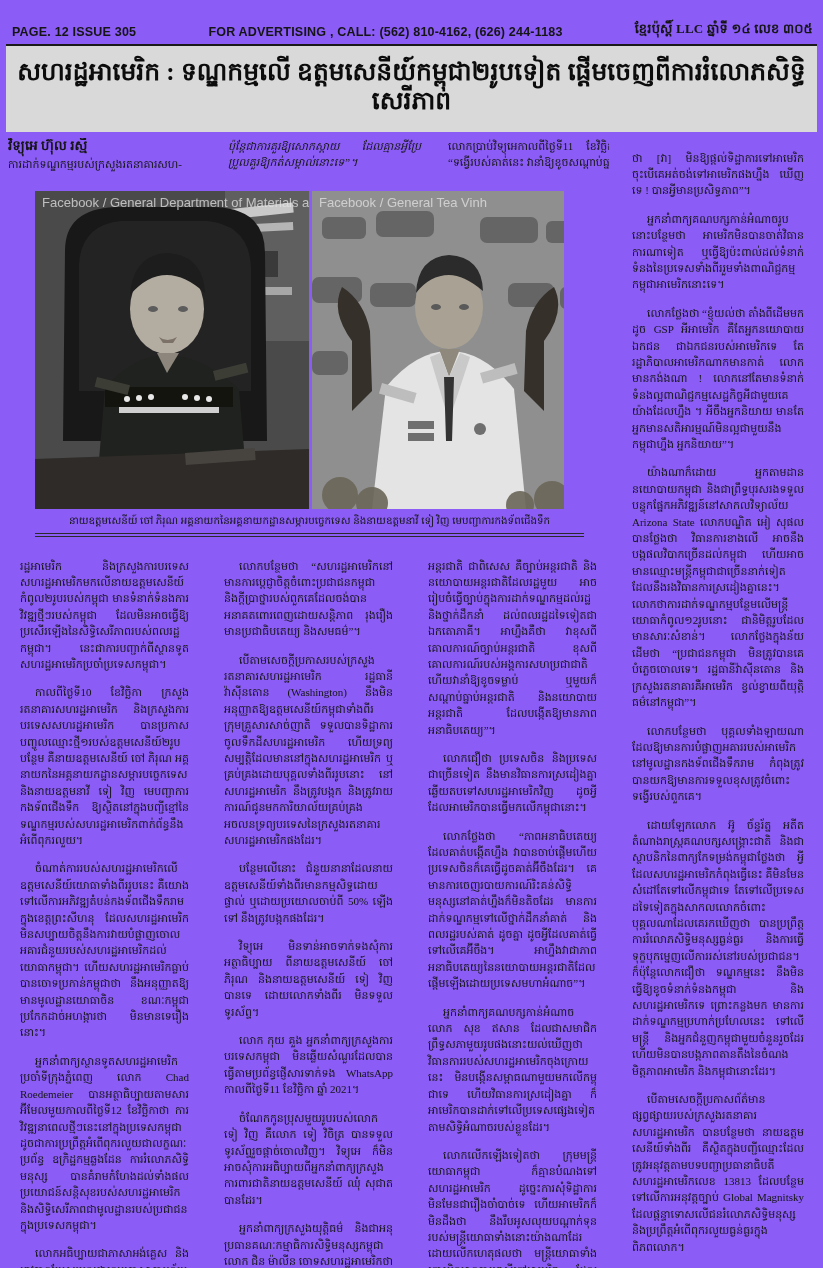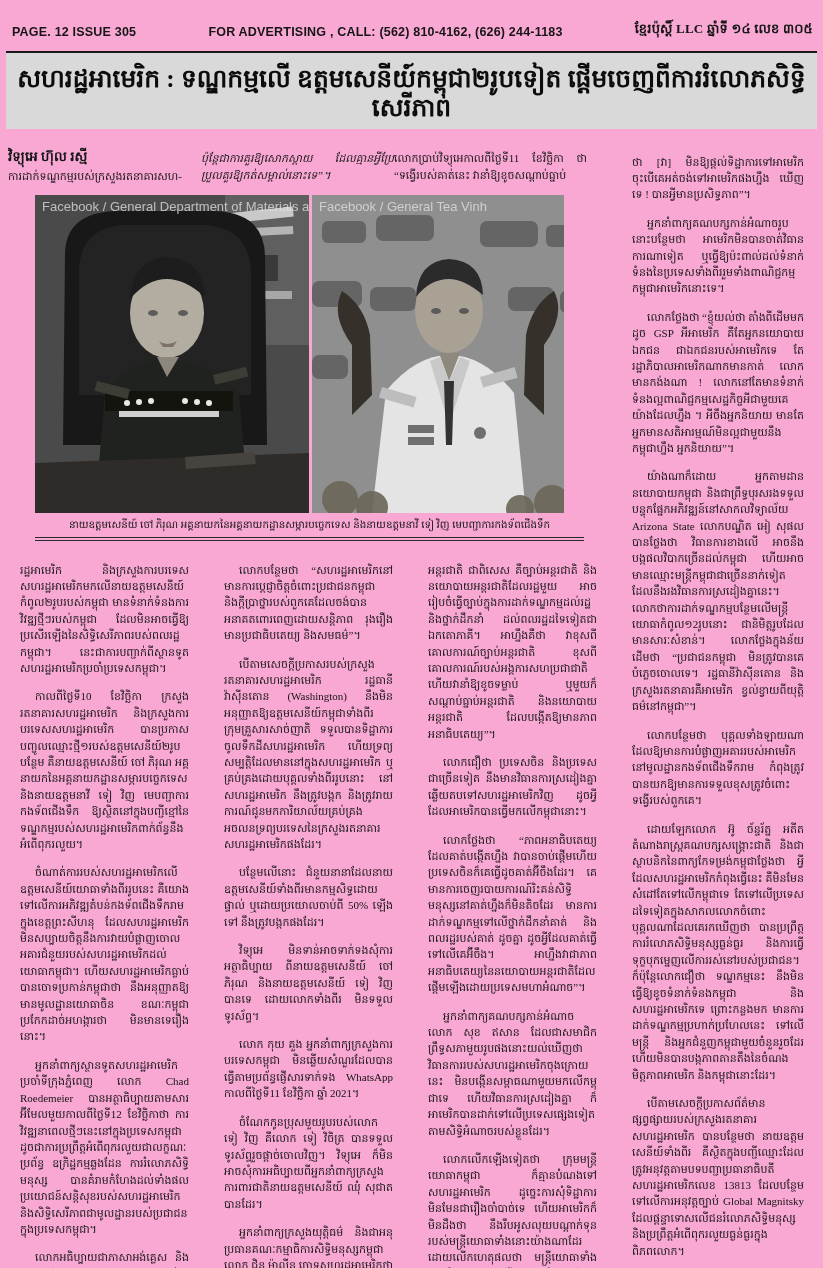--- a/index.html
+++ b/index.html
@@ -1,42 +1,42 @@
 <!DOCTYPE html>
 <html><head>
 <meta charset="utf-8">
 <style>
   html,body{margin:0;padding:0;background:#888;}
   .page{
-    width:823px;height:1268px;background:#f9a8d4;position:relative;
+    width:823px;height:1268px;background:#8b5cf6;position:relative;
     margin:0 auto;overflow:hidden;
     font-family:"Liberation Serif", serif;color:#151515;
   }
   
   .header-row{
     display:flex;justify-content:space-between;align-items:flex-end;
     padding:20px 10px 5px 12px;
     font-family:"Liberation Sans", sans-serif;font-weight:bold;font-size:12.5px;
     letter-spacing:.2px;
   }
   .header-row .kh{font-family:Liberation Serif, serif;font-size:13px;}
   
   .banner{
-    margin:7px 6px;background:#d9d9d9;border-top:2px solid #1a1a1a;
-    text-align:center;padding:12px 6px 6px;
+    margin:0 6px;background:#d9d9d9;border-top:2px solid #1a1a1a;
+    text-align:center;padding:12px 6px 16px;
   }
   .banner h1{
     margin:0;font-size:25px;line-height:1.15;font-weight:bold;color:#0c0c0c;
     font-family:"Liberation Serif", serif;
   }
   
   .content{display:flex;gap:11px;padding:6px 8px 0 8px;}
   .left-zone{width:601px;flex:0 0 601px;}
   .col4{width:196px;flex:0 0 196px;height:1140px;overflow:hidden;}
-  .intro-row{display:flex;gap:0;height:50px;overflow:hidden;align-items:center;}
+  .intro-row{display:flex;gap:27px;height:50px;overflow:hidden;}
   .intro-col{width:193px;flex:0 0 193px;font-size:11px;line-height:16.4px;text-align:justify;}
   .byline{font-weight:bold;font-size:13.5px;margin-bottom:2px;}
   .intro-quote{font-style:italic;}
   
   .photos-row{display:flex;gap:3px;margin:3px 0 0 27px;width:549px;height:318px;}
   .photo{position:relative;overflow:hidden;background:#444;}
   .photo svg{display:block;}
   .watermark{
     position:absolute;top:4px;left:7px;color:#e4e4e4;opacity:.75;
     font-family:"Liberation Sans", sans-serif;font-size:13px;white-space:nowrap;

